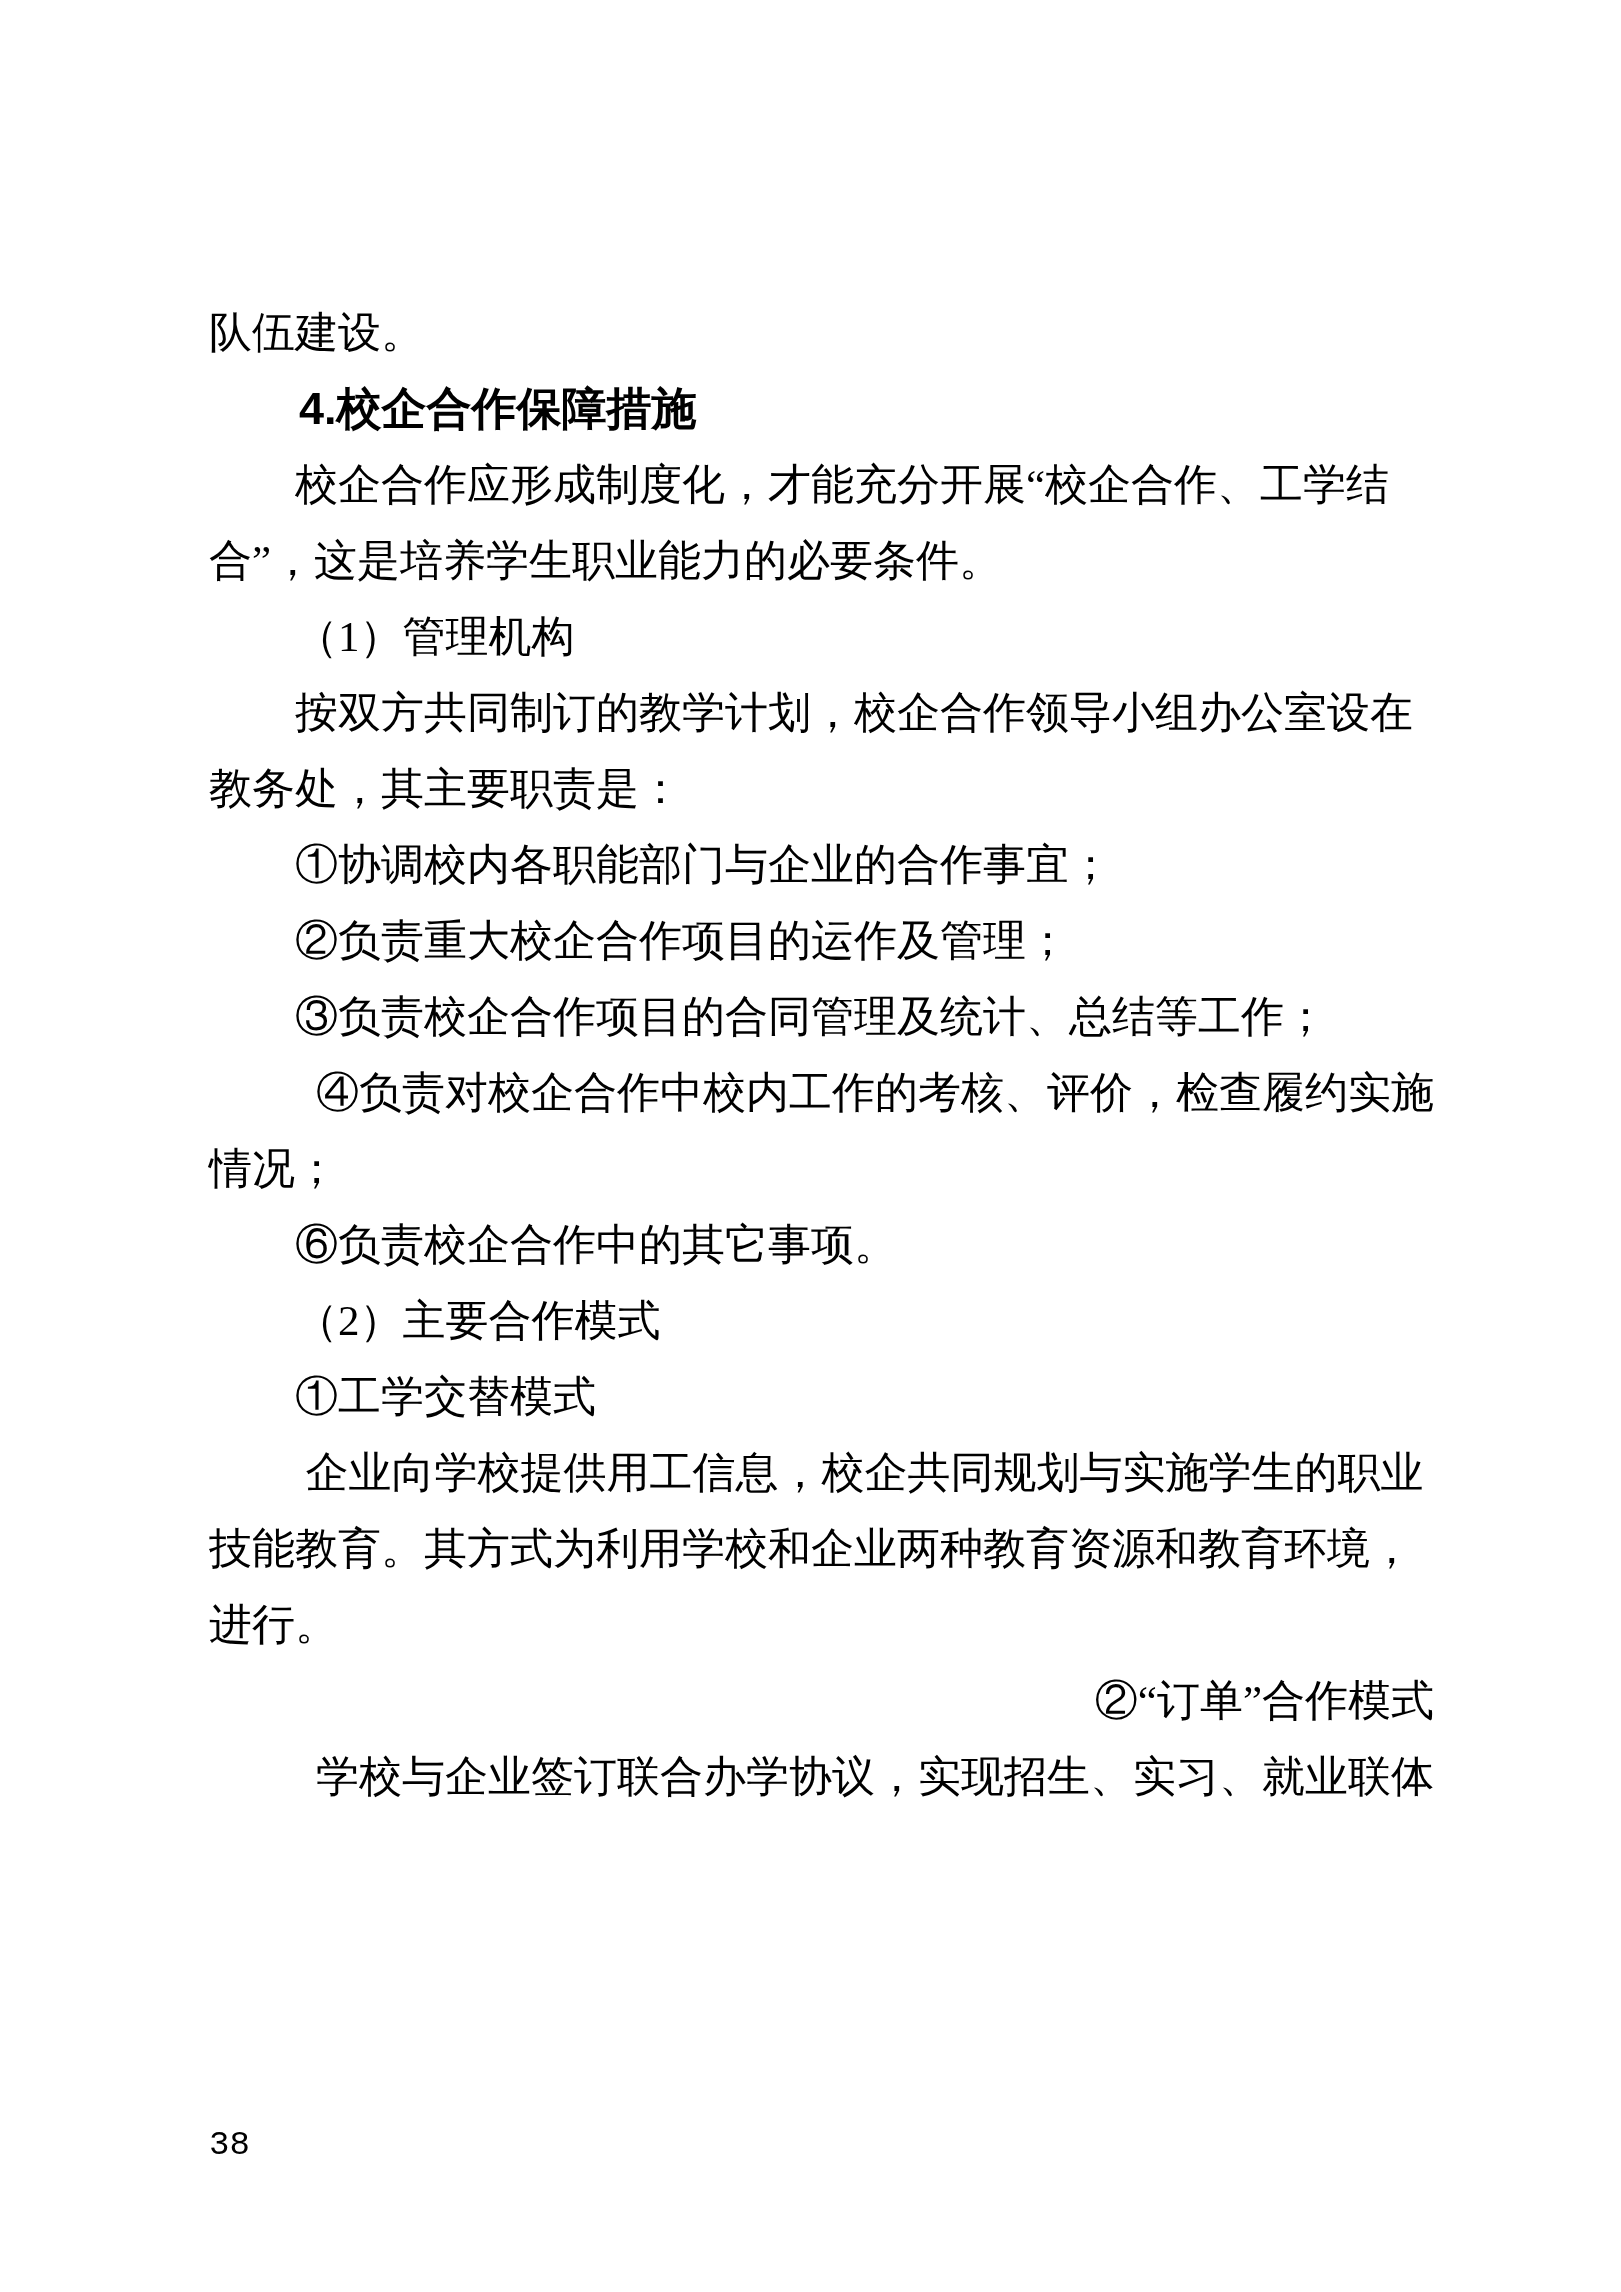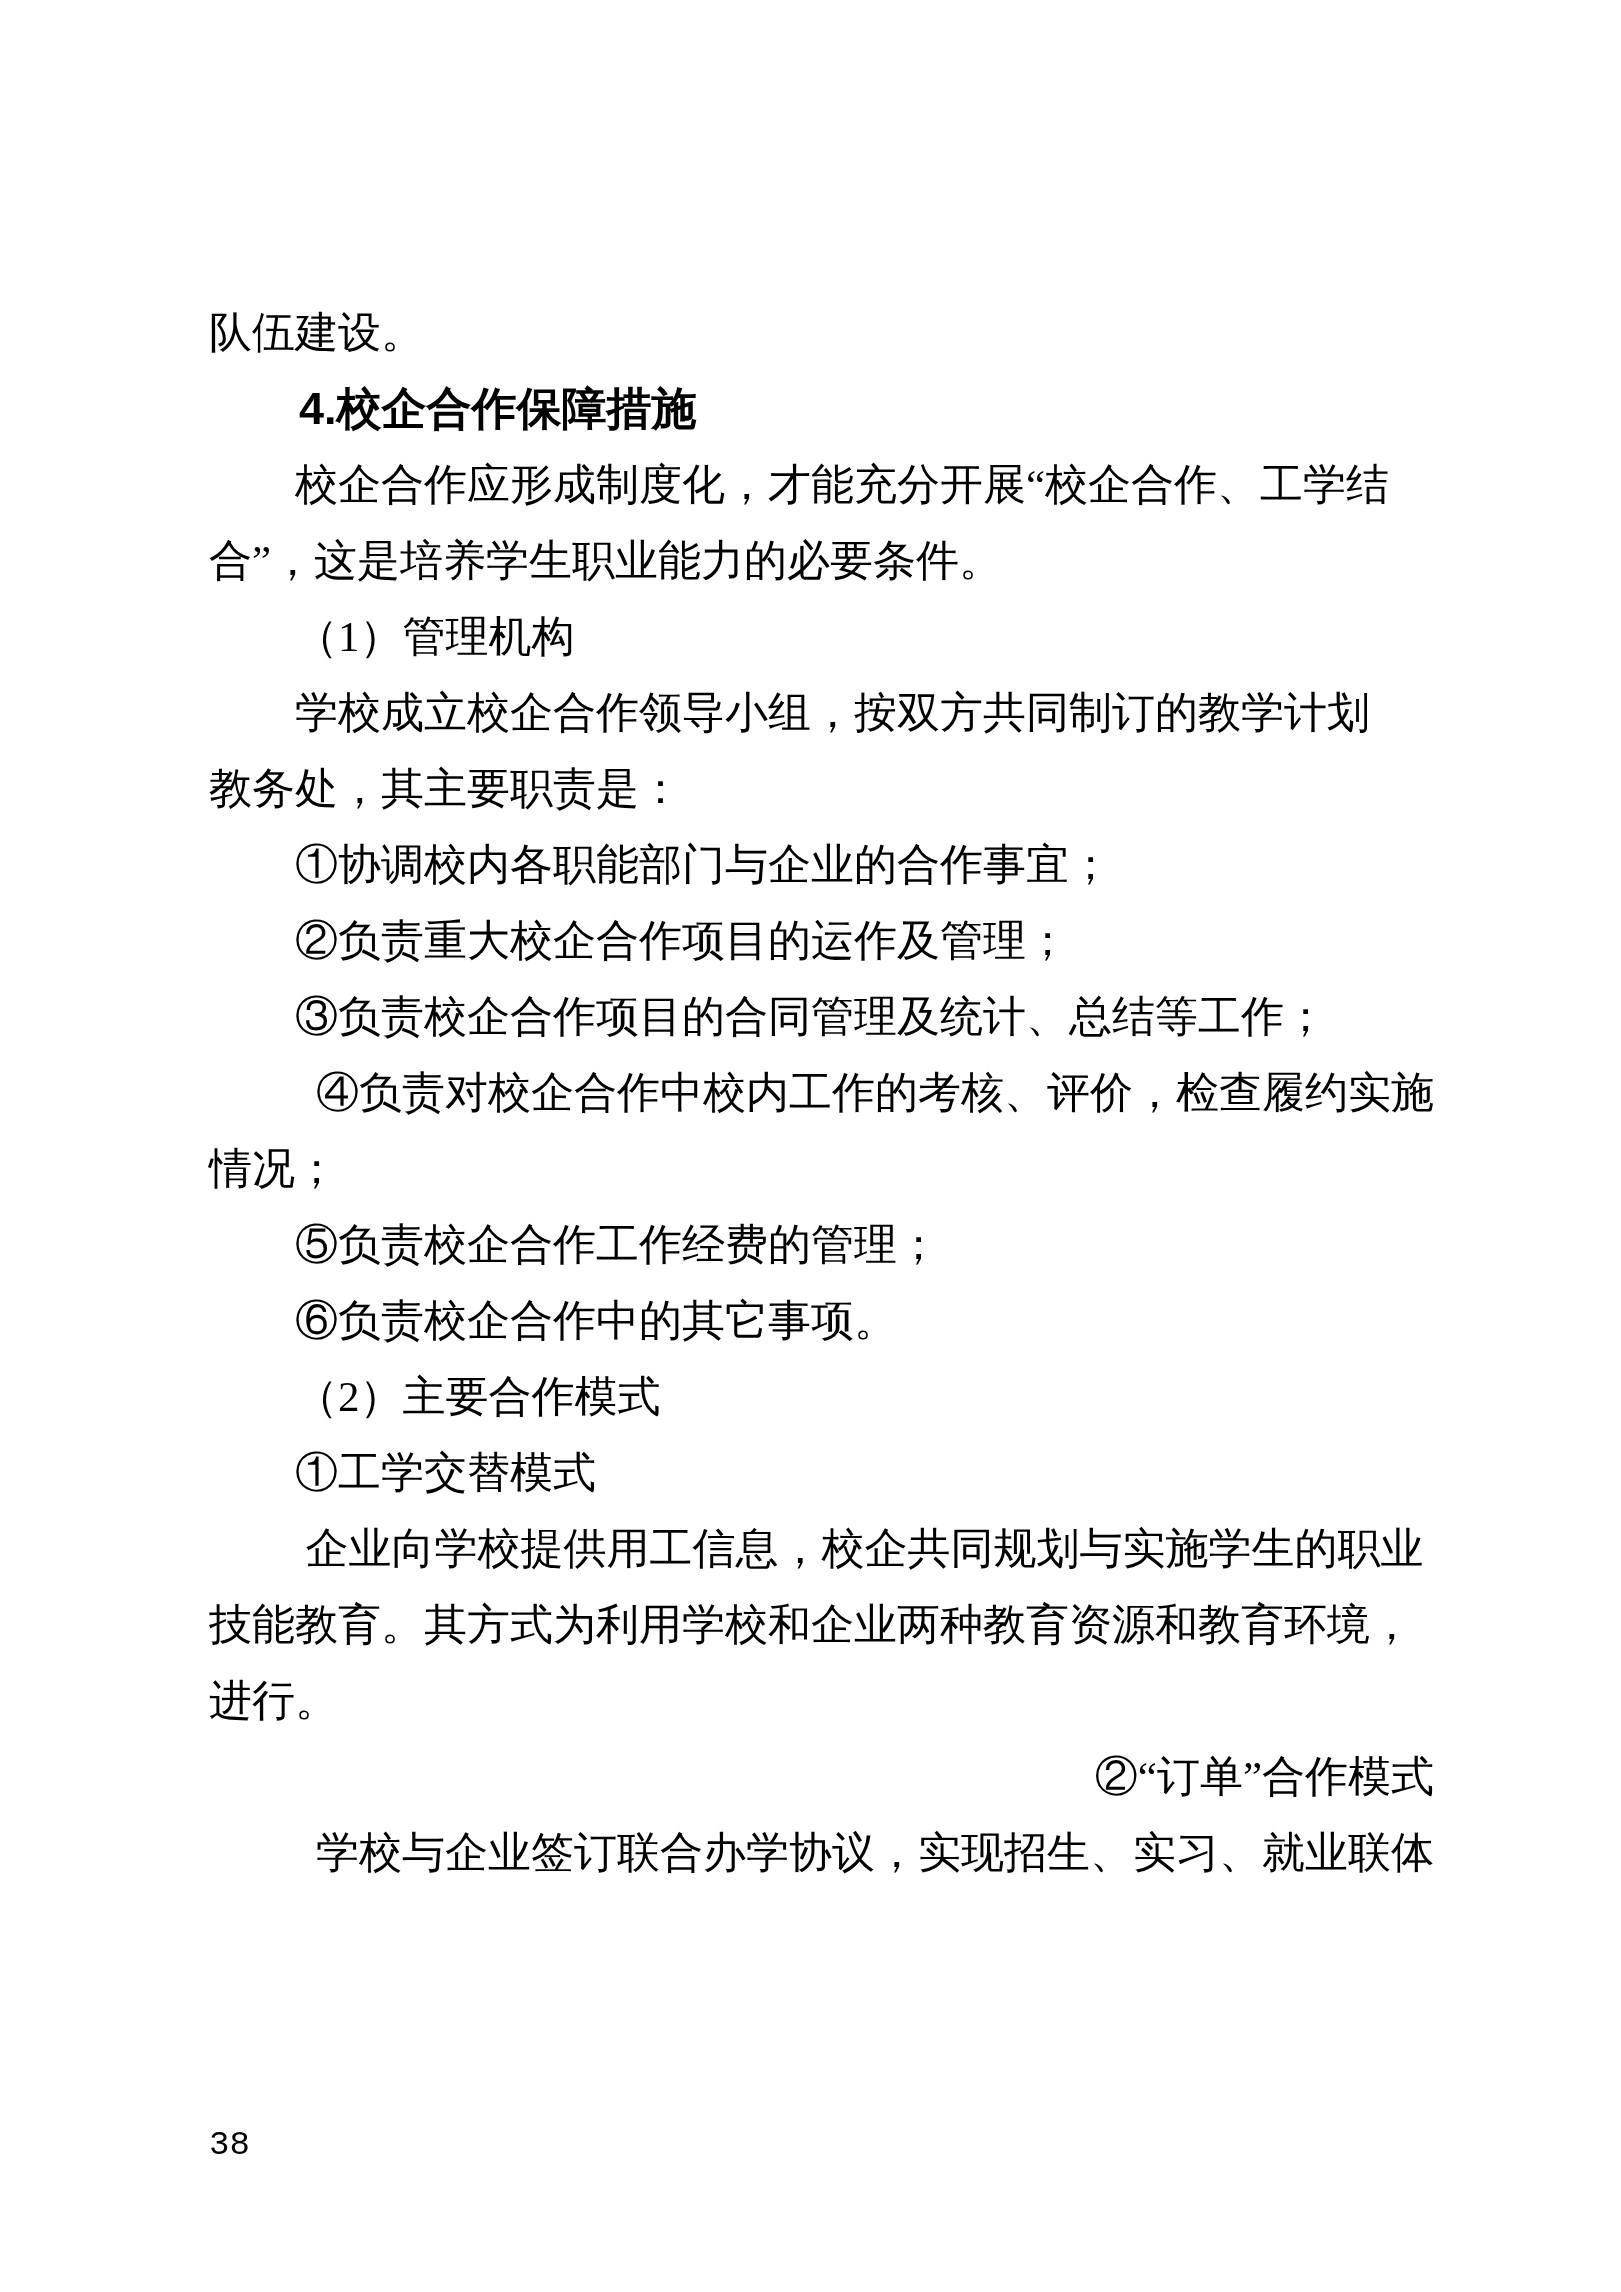--- a/index.html
+++ b/index.html
@@ -50,28 +50,27 @@
 </head>
 <body>
 
 <div class="page">
   <main class="content" id="content">
       <div class="line">队伍建设。</div>
       <div class="line heading" style="padding-left: 2em;">4.校企合作保障措施</div>
       <div class="line" style="padding-left: 2em;">校企合作应形成制度化，才能充分开展“校企合作、工学结</div>
       <div class="line">合”，这是培养学生职业能力的必要条件。</div>
       <div class="line" style="padding-left: 2em;">（1）管理机构</div>
-      <div class="line" style="padding-left: 2em;">学校成立校企合作领导小组，按双方共同制订的教学计划</div>
+      <div class="line" style="padding-left: 2em;">按双方共同制订的教学计划，校企合作领导小组办公室设在</div>
       <div class="line">教务处，其主要职责是：</div>
       <div class="line" style="padding-left: 2em;">①协调校内各职能部门与企业的合作事宜；</div>
       <div class="line" style="padding-left: 2em;">②负责重大校企合作项目的运作及管理；</div>
       <div class="line" style="padding-left: 2em;">③负责校企合作项目的合同管理及统计、总结等工作；</div>
       <div class="line" style="padding-left: 2em; text-align: right;">④负责对校企合作中校内工作的考核、评价，检查履约实施</div>
       <div class="line">情况；</div>
-      <div class="line" style="padding-left: 2em;">⑤负责校企合作工作经费的管理；</div>
       <div class="line" style="padding-left: 2em;">⑥负责校企合作中的其它事项。</div>
       <div class="line" style="padding-left: 2em;">（2）主要合作模式</div>
       <div class="line" style="padding-left: 2em;">①工学交替模式</div>
       <div class="line" style="padding-left: 2em; text-align: center;">企业向学校提供用工信息，校企共同规划与实施学生的职业</div>
       <div class="line">技能教育。其方式为利用学校和企业两种教育资源和教育环境，</div>
       <div class="line">进行。</div>
       <div class="line" style="padding-left: 2em; text-align: right;">②“订单”合作模式</div>
       <div class="line" style="padding-left: 2em; text-align: right;">学校与企业签订联合办学协议，实现招生、实习、就业联体</div>
     </main>
   <div class="page-number">38</div>

